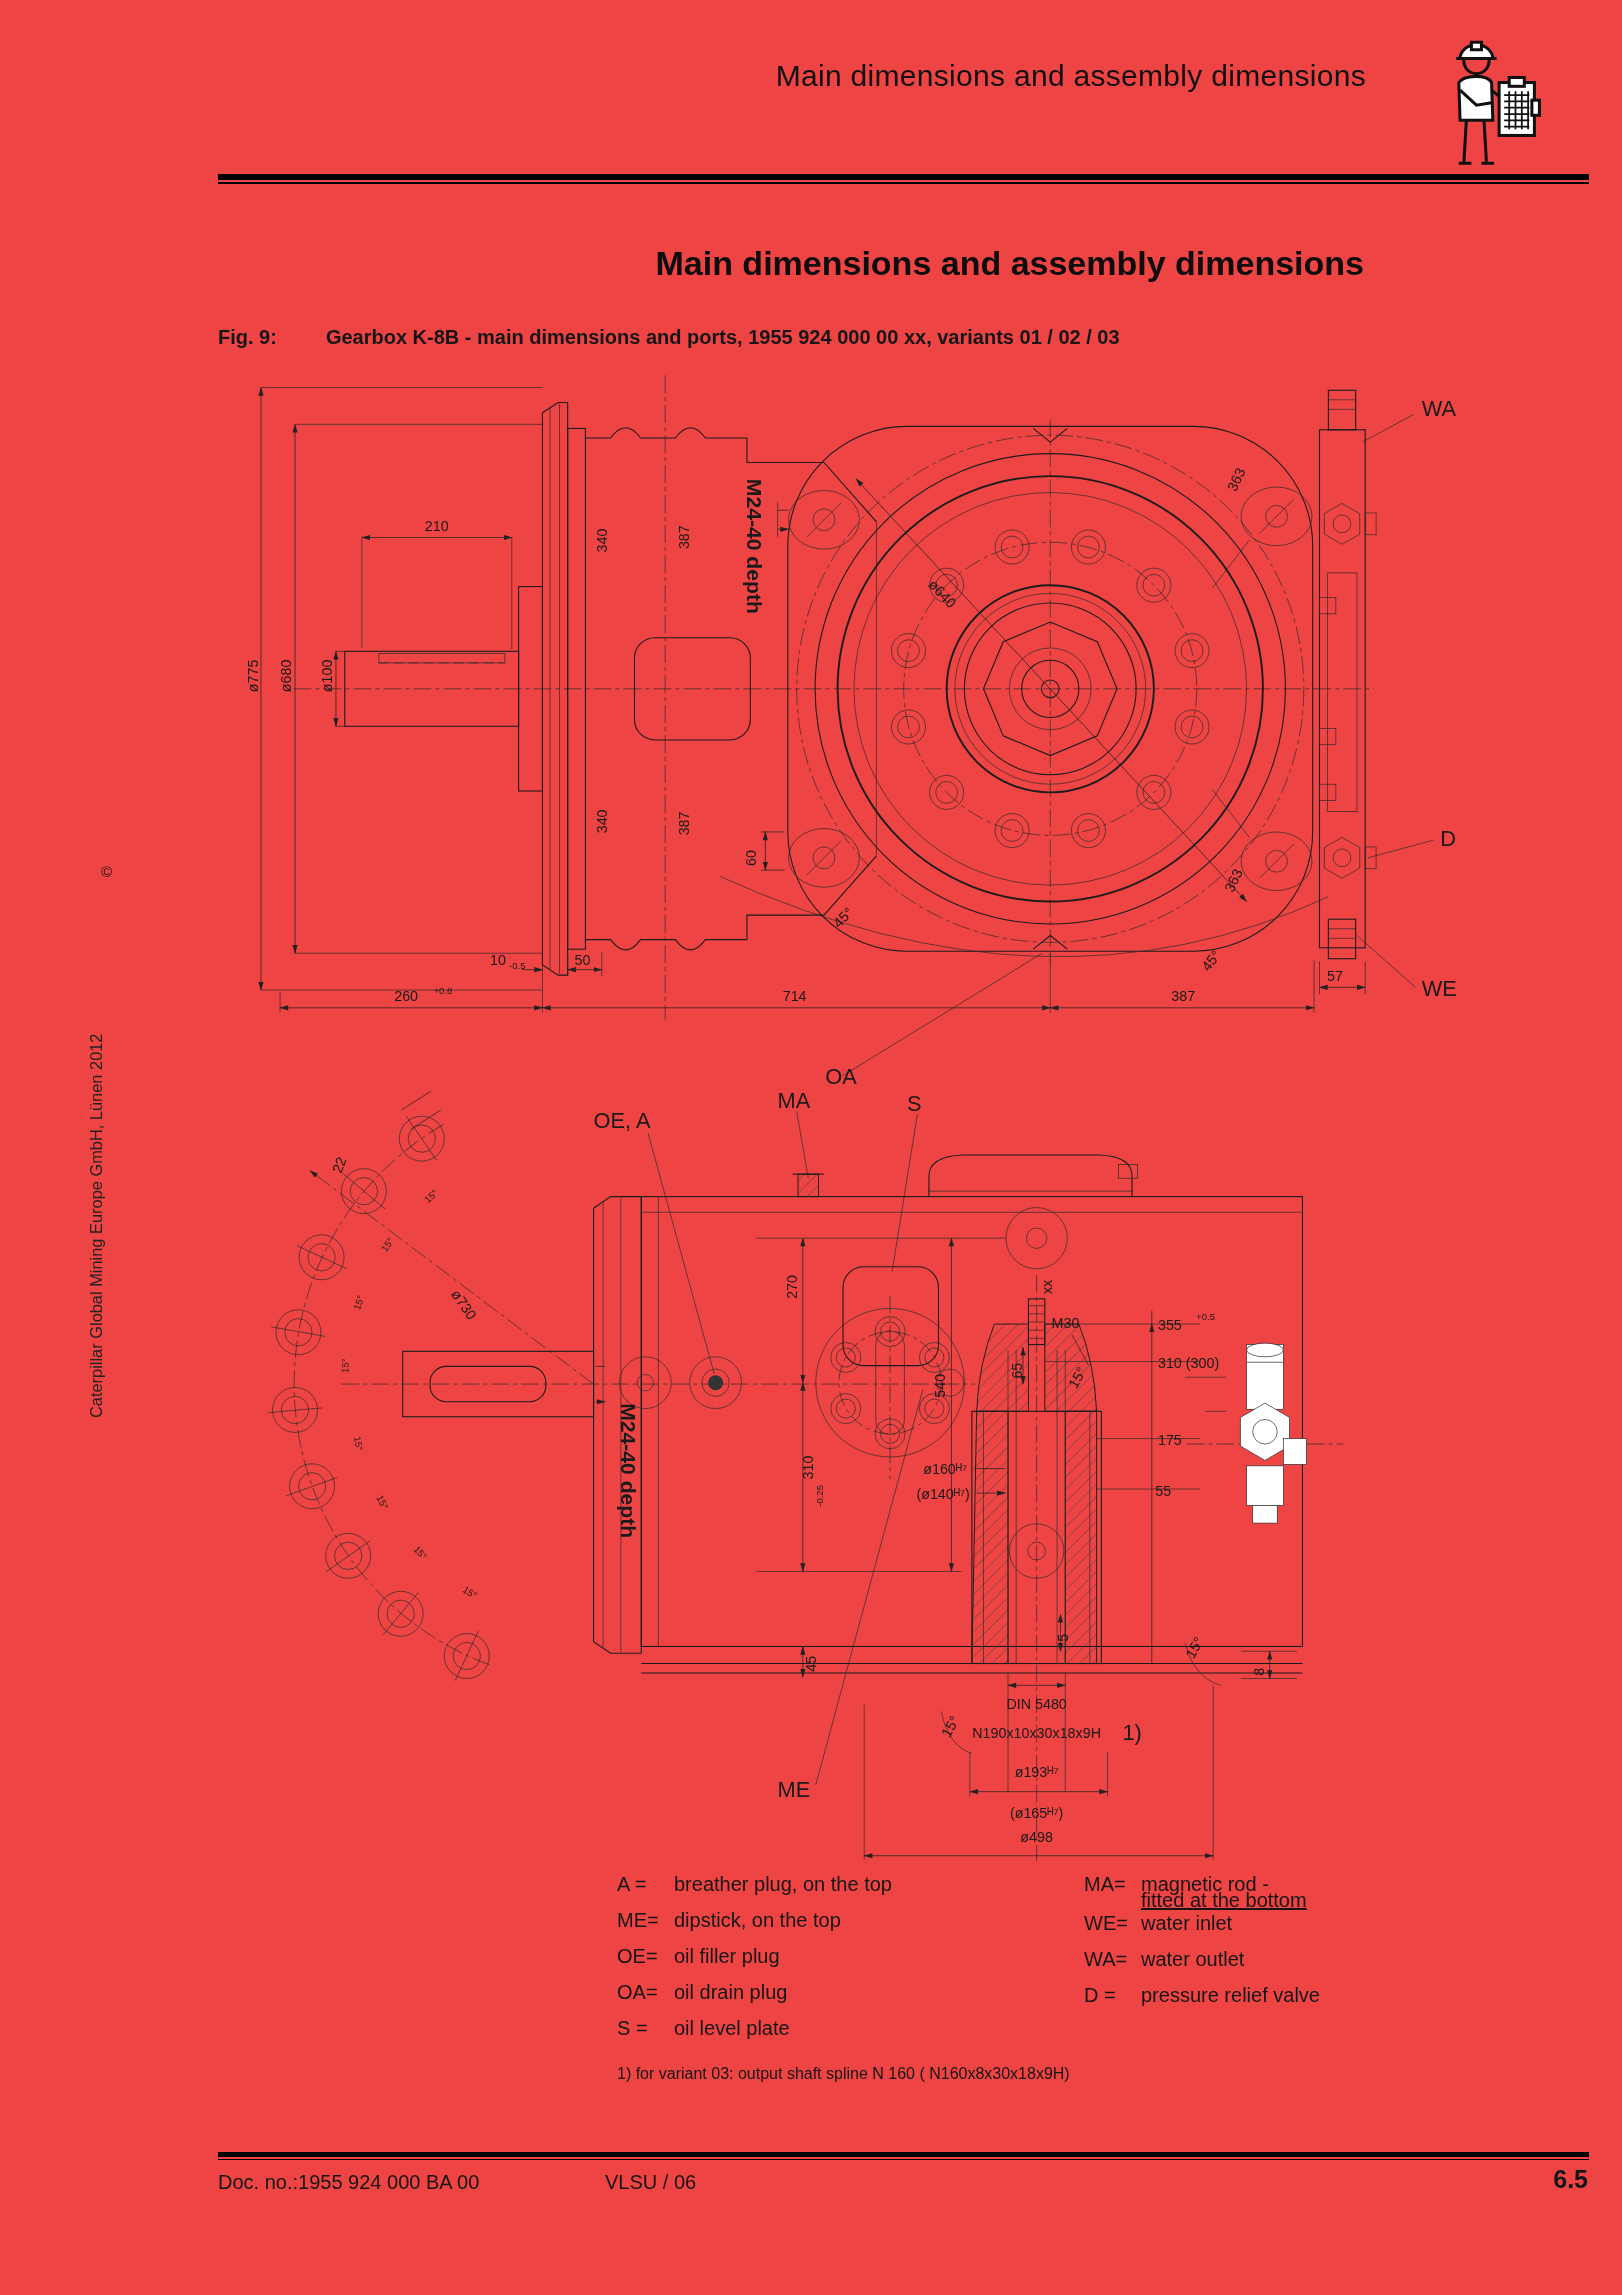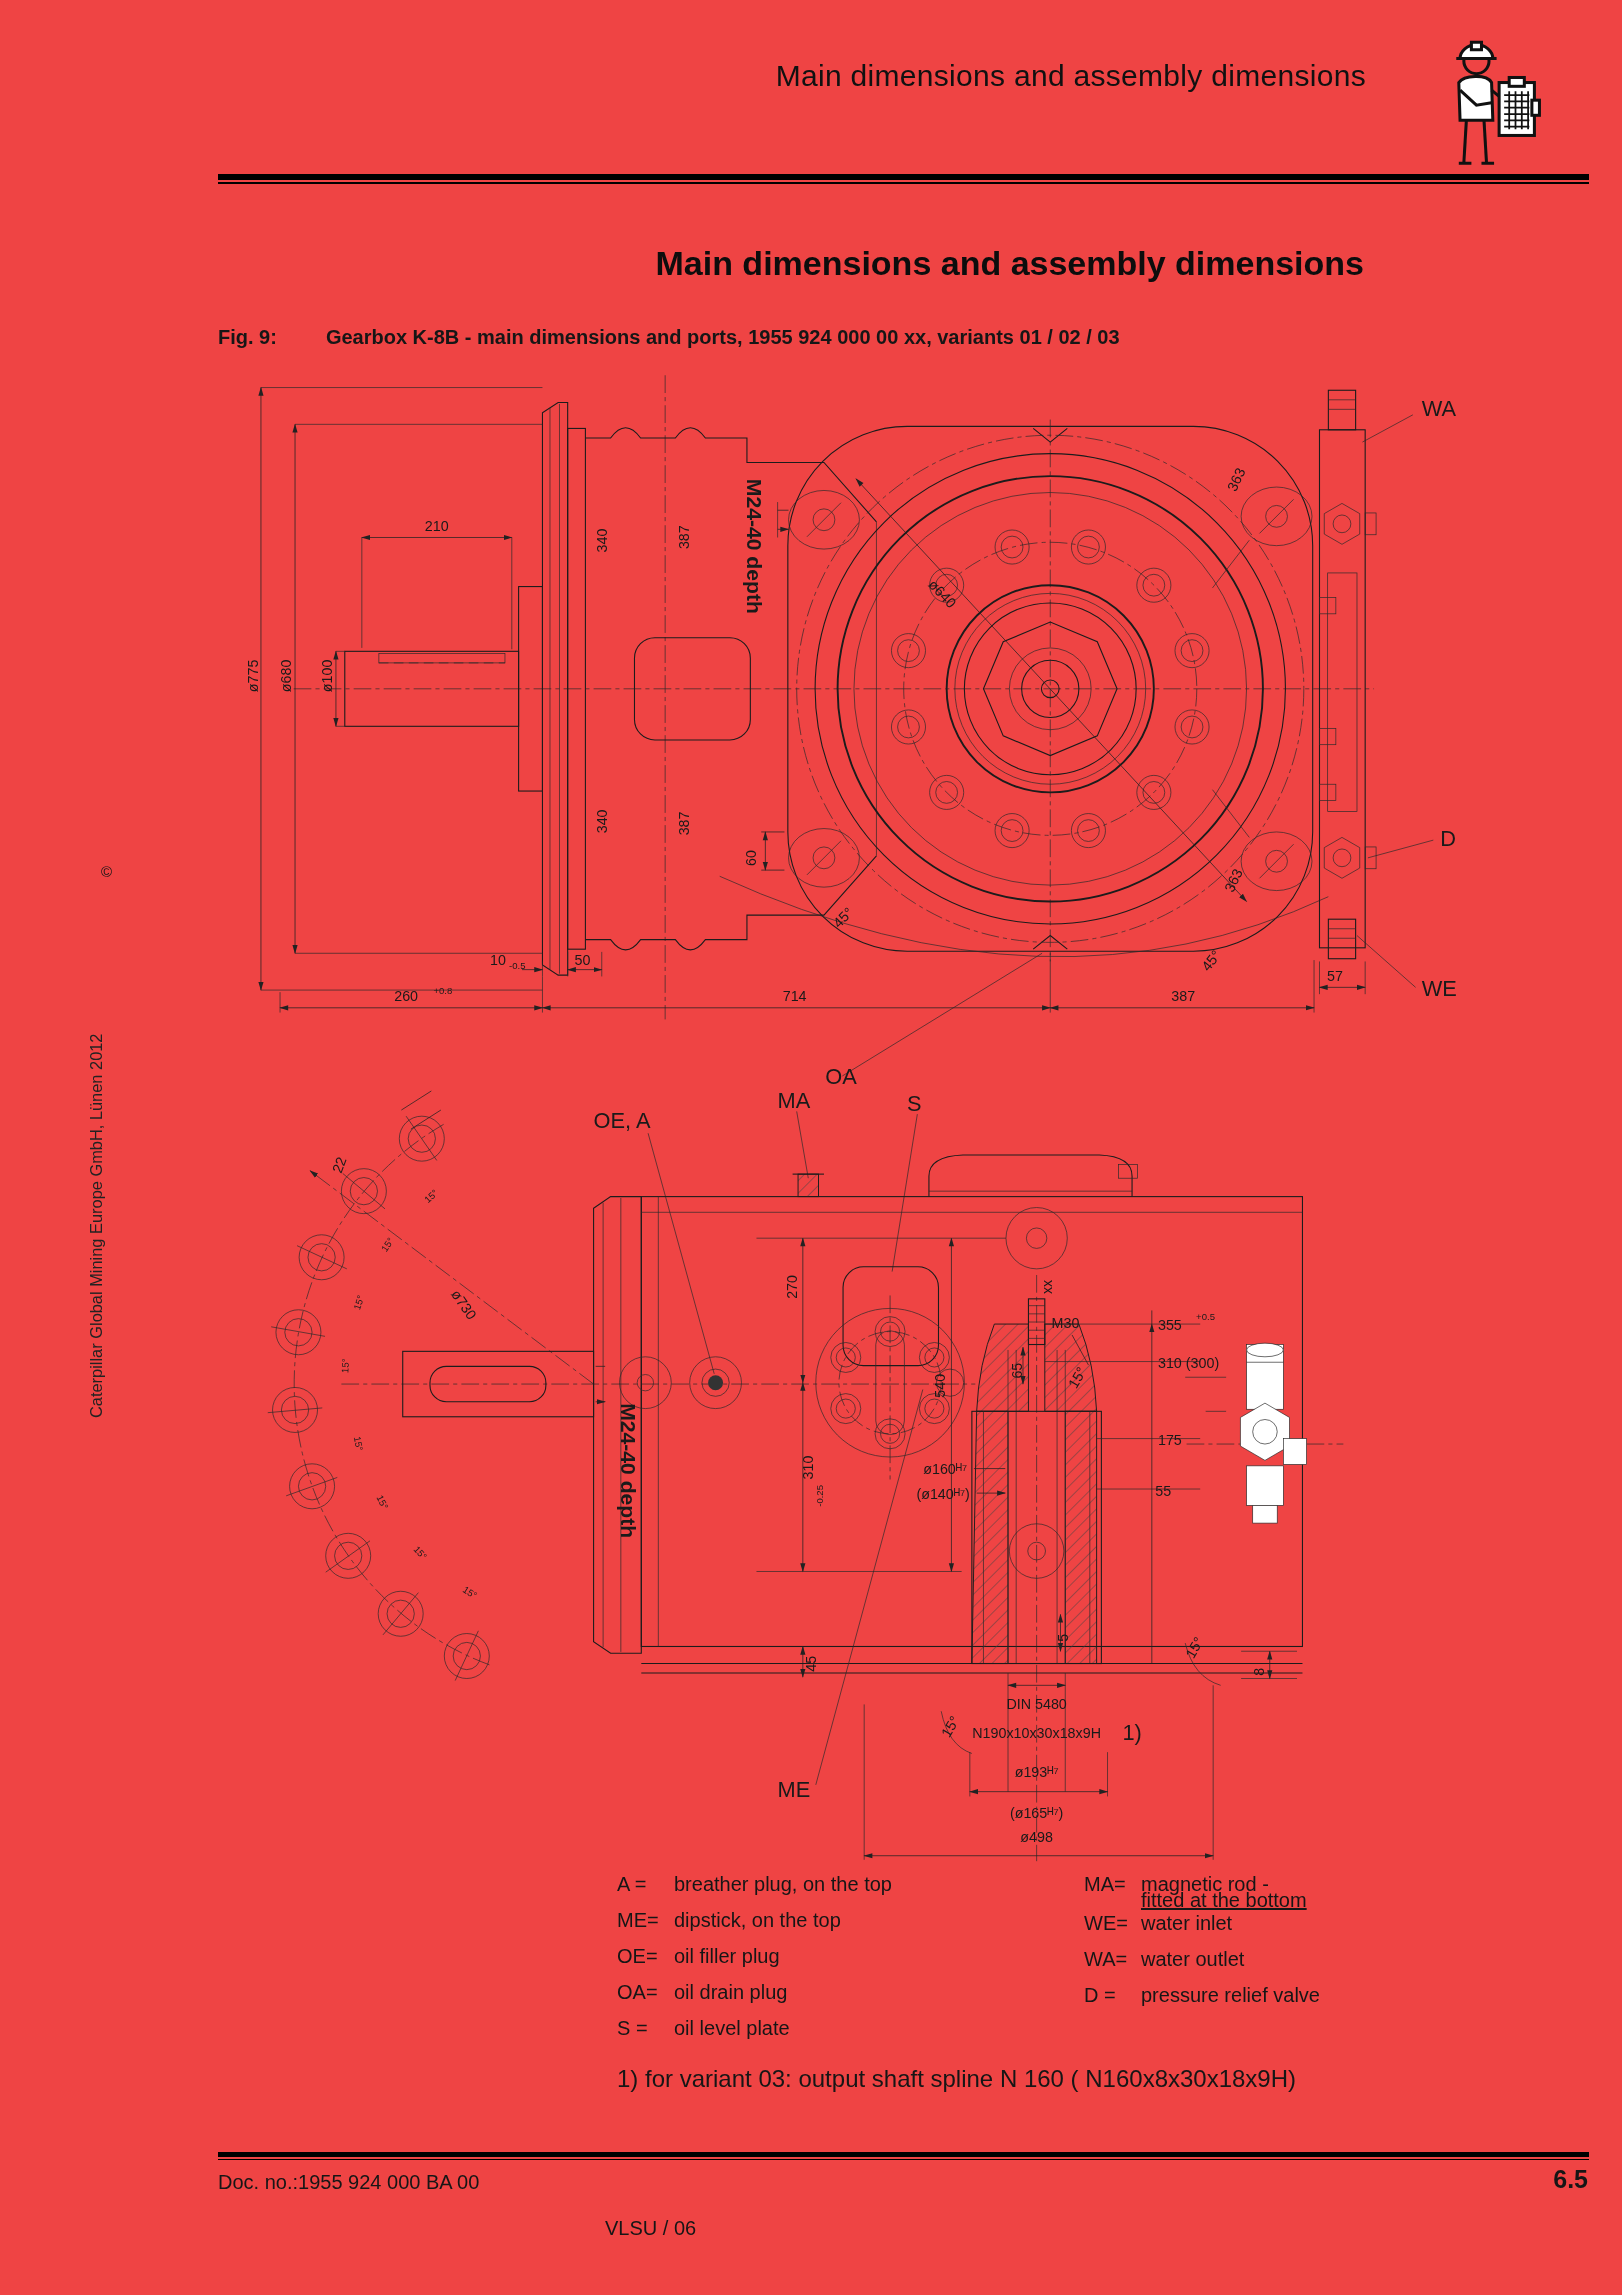--- a/index.html
+++ b/index.html
@@ -17,26 +17,26 @@
   #sidebar-copy{left:101px;top:863px;font-size:15px;}
   #sidebar-text{left:87px;top:886px;height:532px;width:23px;font-size:16.4px;color:#222;
      writing-mode:vertical-rl;transform:rotate(180deg);white-space:nowrap;}
   
   #legend{top:1873px;left:617px;width:804px;font-size:20px;}
   .leg-col{position:absolute;top:0;}
   .leg-row{display:flex;margin-bottom:13px;}
   .leg-key{width:57px;flex:0 0 57px;}
   .leg-line2{margin-left:57px;margin-top:-9.5px;text-decoration:underline;}
   
-  #footnote{top:2065px;left:617px;font-size:24px;}
+  #footnote{top:2065px;left:617px;font-size:16px;}
   
   #ftr-rule{top:2152px;left:218px;width:1371px;border-top:5.5px solid #000;}
   #ftr-rule .sub{height:2px;border-bottom:1.4px solid #000;}
   #ftr-doc{top:2171px;left:218px;font-size:20px;}
-  #ftr-code{top:2171px;left:605px;font-size:20px;margin-top:46px;}
+  #ftr-code{top:2171px;left:605px;font-size:20px;}
   #ftr-page{top:2165px;right:34px;font-size:25px;font-weight:bold;}
   
   svg text{font-family:"Liberation Sans",sans-serif;fill:#1a1a1a;}
   .ln{fill:none;stroke:#1c1c1c;stroke-width:1.6;}
   .ln2{fill:none;stroke:#1c1c1c;stroke-width:2.8;}
   .lt{fill:none;stroke:#2a2a2a;stroke-width:1;}
   .cl{fill:none;stroke:#2a2a2a;stroke-width:1;stroke-dasharray:26 6 6 6;}
   .dim{fill:none;stroke:#222;stroke-width:1.1;}
   .dt{font-size:21px;}
   .dts{font-size:14px;}

